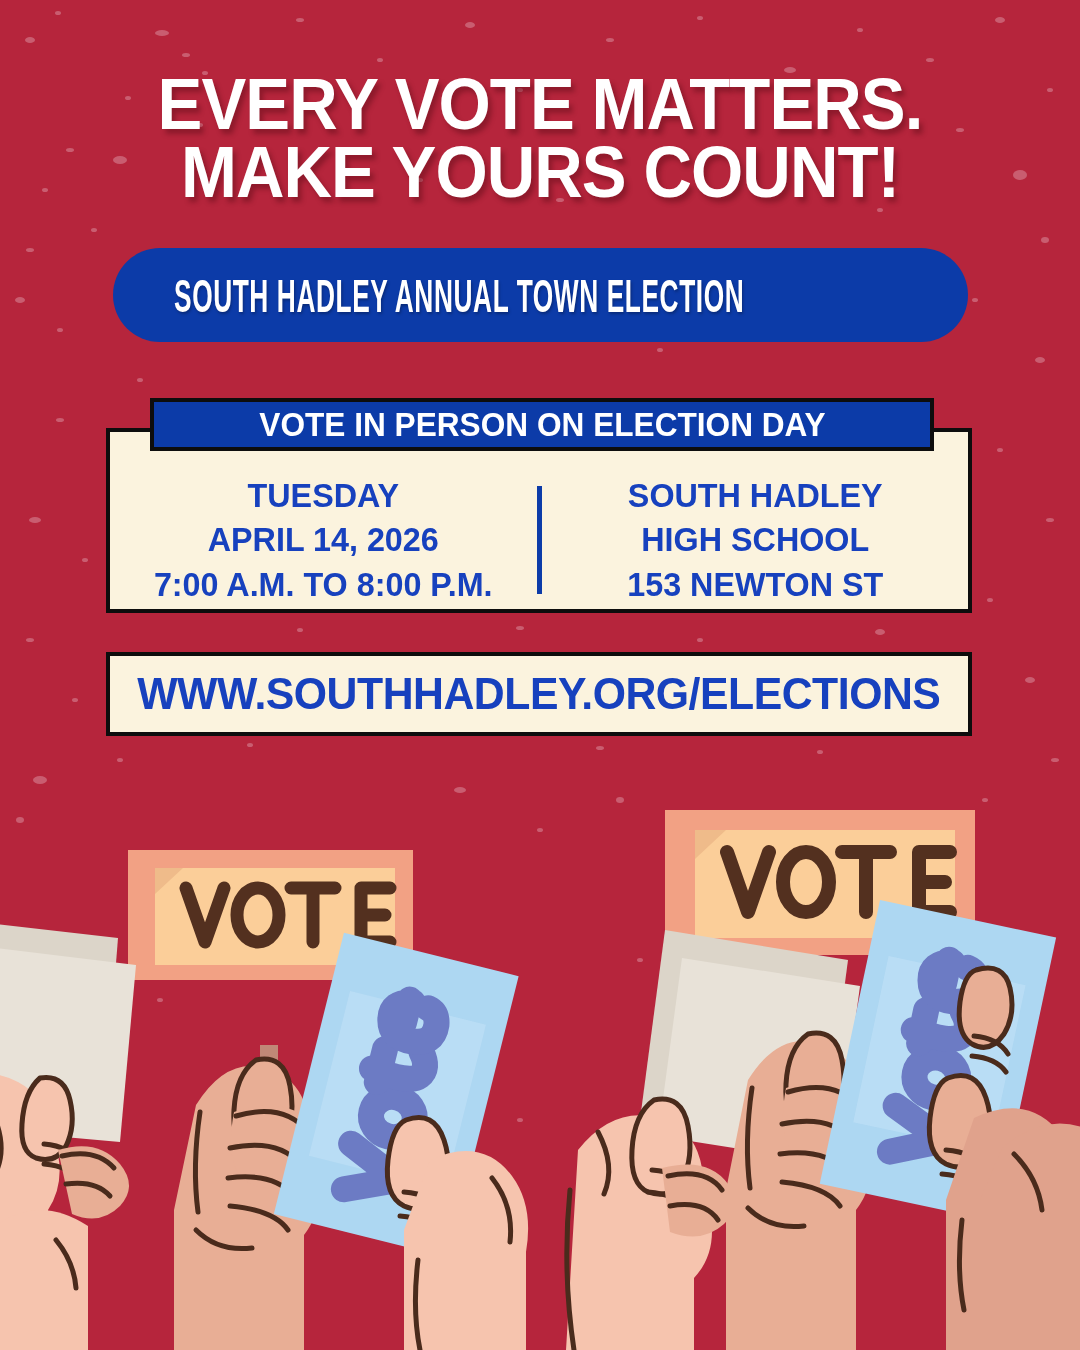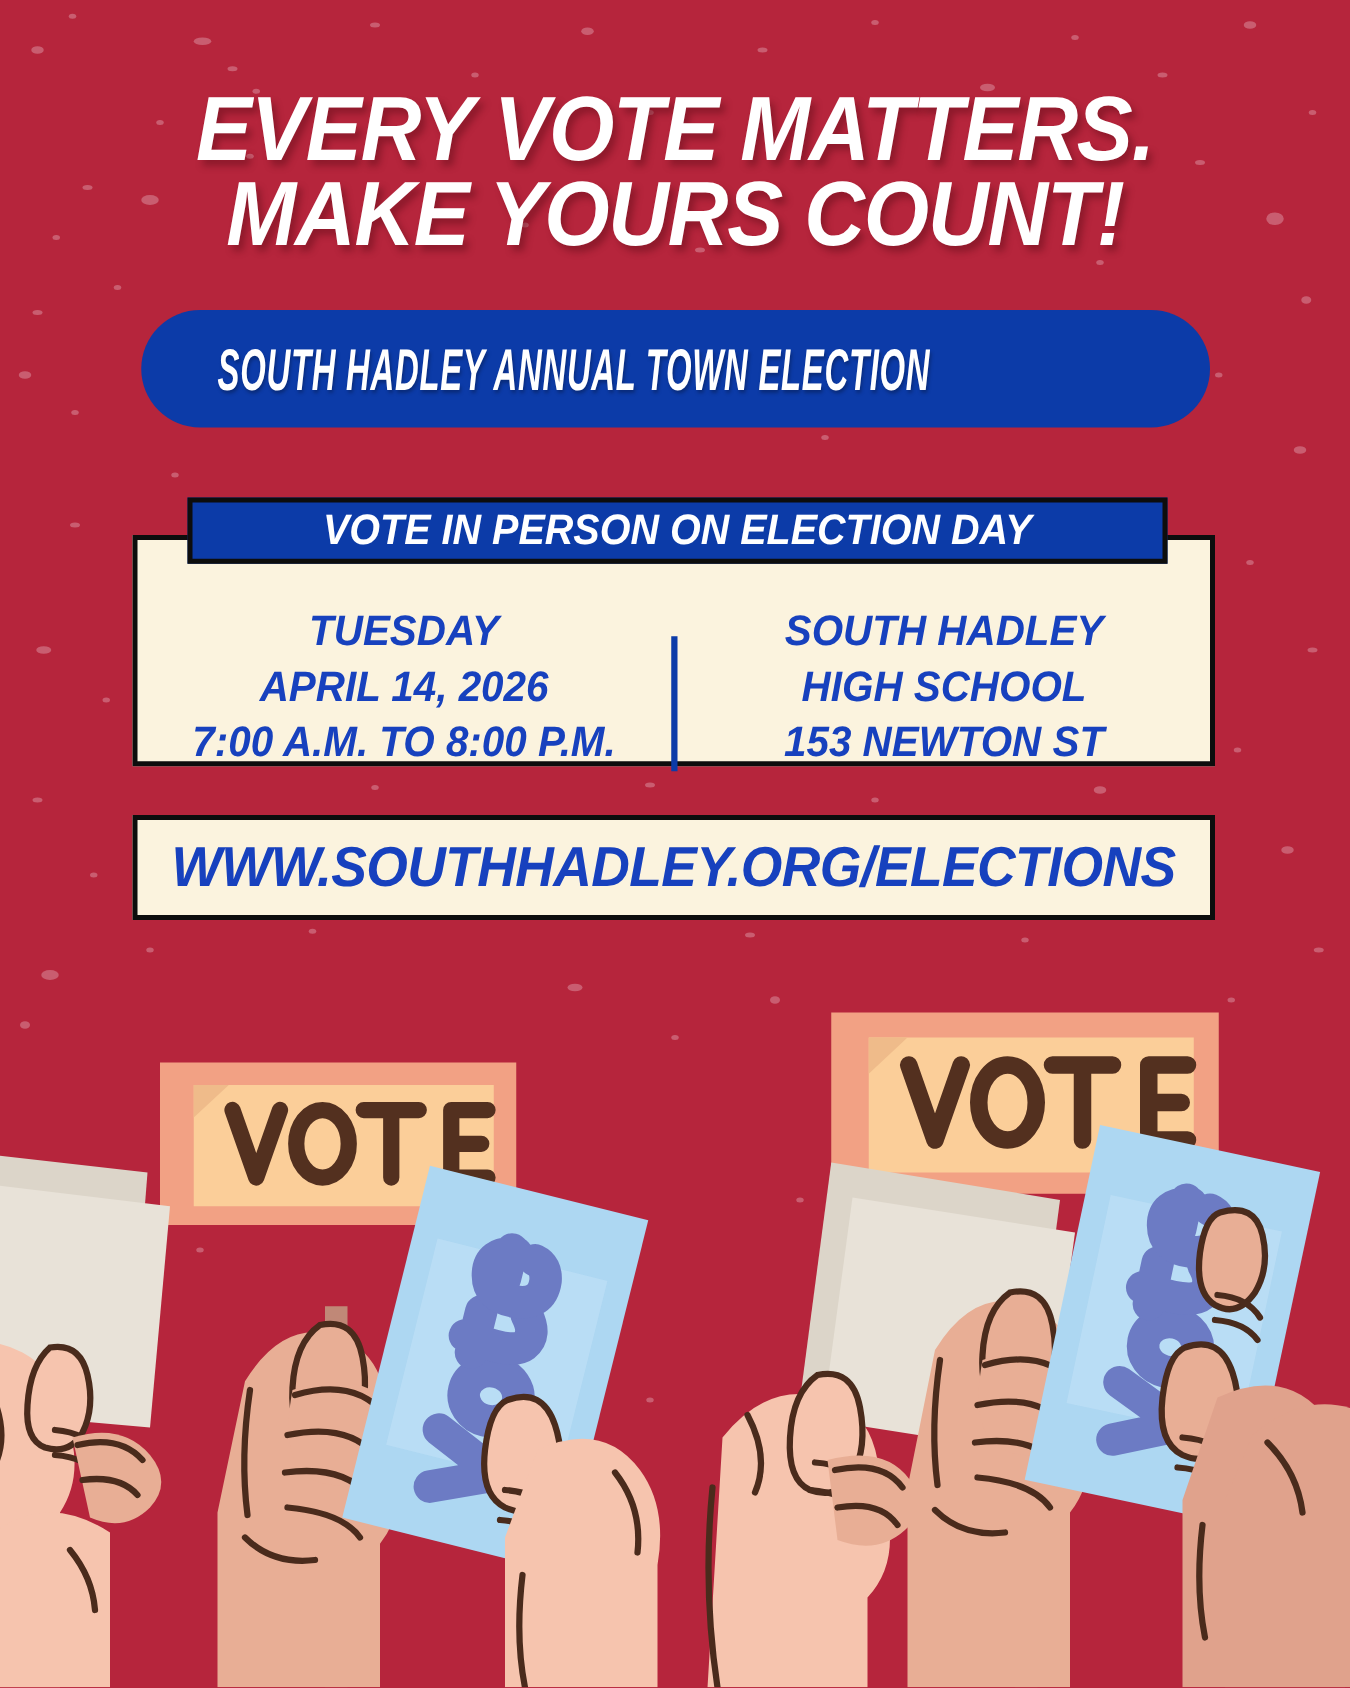--- a/index.html
+++ b/index.html
@@ -10,21 +10,20 @@
     position:relative;
     overflow:hidden;
   }
 
   
   #poster {
     position:absolute; inset:0;
     width:1080px; height:1350px;
     background:#B6253C;
     overflow:hidden;
-    font-style:italic;
   }
   #speckles { position:absolute; inset:0; pointer-events:none; }
 
   
   #headline {
     position:absolute; top:70px; left:0; width:1080px;
     text-align:center;
     color:#ffffff;
     font-weight:bold;
     font-size:73px;
@@ -71,21 +70,21 @@
   }
   #info-header-text {
     color:#fff; font-weight:bold; font-size:34px;
     letter-spacing:0px;
     transform:scaleX(0.93);
     white-space:nowrap;
   }
   #info-body {
     position:absolute; left:0; top:30px;
     width:100%; height:155px;
-    display:flex; align-items:flex-end;
+    display:flex; align-items:center;
   }
   .info-col {
     flex:1;
     text-align:center;
     color:#1741BE;
     font-weight:bold;
     font-size:34px;
     line-height:1.31;
     transform:scaleX(0.95);
   }

